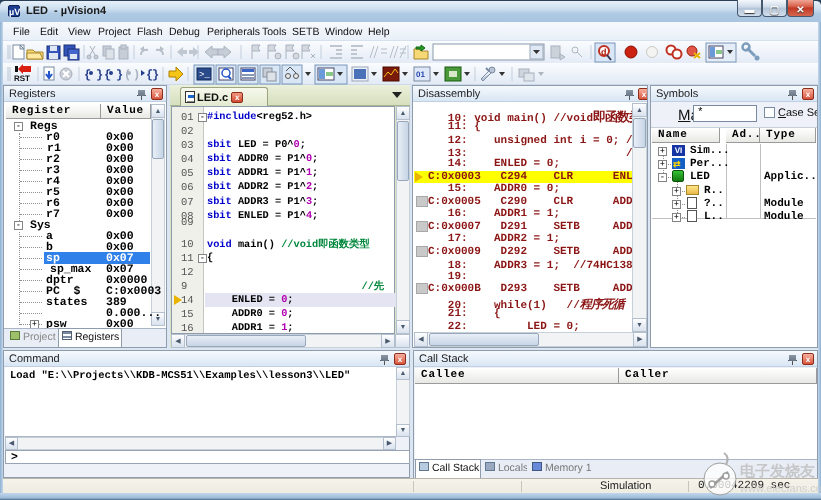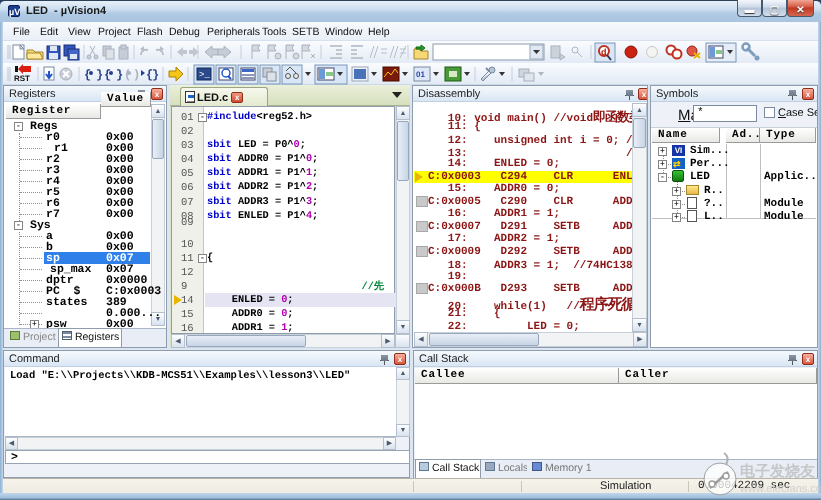--- a/index.html
+++ b/index.html
@@ -332,21 +332,21 @@
       <rect x="524" y="10" width="10" height="8" fill="#e0e5eb"></rect>
     </g>
   <path d="M538 9 l3 4 3 -4 z" fill="#b0b7c2"></path>
 </svg>
 
 <div class="abs" style="left:3px;top:85px;width:815px;height:393px;background:#dce5f2;"></div>
 
 <div class="abs panel" id="registers">
   <div class="caption">Registers<span class="pin" style="left:133px;">⚊</span><span class="closebox" style="left:147px;">x</span></div>
   <div class="colhdr" style="left:2px;top:18px;width:95px;height:15px;">Register</div>
-  <div class="colhdr" style="left:97px;top:6px;width:50px;height:15px;">Value</div>
+  <div class="colhdr" style="left:97px;top:18px;width:50px;height:15px;">Value</div>
 
   <div class="sb" style="left:147px;top:18px;width:14px;height:222px;"></div>
   <div class="sbbtn" style="left:147px;top:18px;width:14px;height:14px;font-size:7px;line-height:13px;">▲</div>
   <div class="sbbtn" style="left:147px;top:226px;width:14px;height:14px;font-size:7px;line-height:13px;">▼</div>
   <div class="sbthumb" style="left:148px;top:33px;width:12px;height:40px;"></div>
 
   <div style="position:absolute;left:15px;top:47px;width:1px;height:88px;border-left:1px dotted #909090;"></div>
   <div style="position:absolute;left:15px;top:146px;width:1px;height:93px;border-left:1px dotted #909090;"></div>
   <div style="position:absolute;left:16px;top:51px;width:22px;height:1px;border-top:1px dotted #909090;"></div>
   <div style="position:absolute;left:16px;top:62px;width:22px;height:1px;border-top:1px dotted #909090;"></div>
@@ -362,21 +362,21 @@
   <div style="position:absolute;left:16px;top:183px;width:22px;height:1px;border-top:1px dotted #909090;"></div>
   <div style="position:absolute;left:16px;top:194px;width:22px;height:1px;border-top:1px dotted #909090;"></div>
   <div style="position:absolute;left:16px;top:205px;width:22px;height:1px;border-top:1px dotted #909090;"></div>
   <div style="position:absolute;left:16px;top:216px;width:22px;height:1px;border-top:1px dotted #909090;"></div>
   <div style="position:absolute;left:16px;top:227px;width:22px;height:1px;border-top:1px dotted #909090;"></div>
   <div style="position:absolute;left:16px;top:238px;width:22px;height:1px;border-top:1px dotted #909090;"></div>
   <div class="pm" style="left:10px;top:36px;">-</div>
     <div class="regrow" style="left:26px;top:34px;">Regs</div>
   <div class="regrow" style="left:42px;top:45px;">r0</div>
     <div class="regrow" style="left:102px;top:45px;">0x00</div>
-  <div class="regrow" style="left:50px;top:56px;">r1</div>
+  <div class="regrow" style="left:43px;top:56px;">r1</div>
     <div class="regrow" style="left:102px;top:56px;">0x00</div>
   <div class="regrow" style="left:42px;top:67px;">r2</div>
     <div class="regrow" style="left:102px;top:67px;">0x00</div>
   <div class="regrow" style="left:42px;top:78px;">r3</div>
     <div class="regrow" style="left:102px;top:78px;">0x00</div>
   <div class="regrow" style="left:42px;top:89px;">r4</div>
     <div class="regrow" style="left:102px;top:89px;">0x00</div>
   <div class="regrow" style="left:42px;top:100px;">r5</div>
     <div class="regrow" style="left:102px;top:100px;">0x00</div>
   <div class="regrow" style="left:42px;top:111px;">r6</div>
@@ -439,20 +439,21 @@
 
     <div style="position:absolute;left:33px;top:186px;width:191px;height:14px;background:#e4e4f2;"></div>
     <div class="arrowY" style="left:2px;top:188px;"></div>
     <div class="cline" style="top:4px;"><span class="kw">#include</span>&lt;reg52.h&gt;</div>
     <div class="cline" style="top:32px;"><span class="kw">sbit</span> LED = P0^<span class="num">0</span>;</div>
     <div class="cline" style="top:46px;"><span class="kw">sbit</span> ADDR0 = P1^<span class="num">0</span>;</div>
     <div class="cline" style="top:60px;"><span class="kw">sbit</span> ADDR1 = P1^<span class="num">1</span>;</div>
     <div class="cline" style="top:74px;"><span class="kw">sbit</span> ADDR2 = P1^<span class="num">2</span>;</div>
     <div class="cline" style="top:89px;"><span class="kw">sbit</span> ADDR3 = P1^<span class="num">3</span>;</div>
     <div class="cline" style="top:103px;"><span class="kw">sbit</span> ENLED = P1^<span class="num">4</span>;</div>
+    <div class="cline" style="top:131px;"><span class="kw">void</span> main() <span class="cmt">//void即函数类型</span></div>
     <div class="cline" style="top:145px;">{</div>
     <div class="cline" style="top:173px;">                         <span class="cmt">//先</span></div>
     <div class="cline" style="top:187px;">    ENLED = <span class="num">0</span>;</div>
     <div class="cline" style="top:201px;">    ADDR0 = <span class="num">0</span>;</div>
     <div class="cline" style="top:215px;">    ADDR1 = <span class="num">1</span>;</div>
   </div>
 
   <div class="sb" style="left:226px;top:21px;width:14px;height:228px;"></div>
   <div class="sbbtn" style="left:226px;top:21px;width:14px;height:14px;font-size:7px;line-height:13px;">▲</div>
   <div class="sbbtn" style="left:226px;top:235px;width:14px;height:14px;font-size:7px;line-height:13px;">▼</div>
@@ -482,21 +483,21 @@
     <div class="dline" style="left:14px;top:105px;">   16:    ADDR1 = 1;</div>
     <div class="dblk" style="top:118px;"></div>
     <div class="dline" style="left:14px;top:118px;">C:0x0007   D291    SETB     ADDR1</div>
     <div class="dline" style="left:14px;top:130px;">   17:    ADDR2 = 1;</div>
     <div class="dblk" style="top:143px;"></div>
     <div class="dline" style="left:14px;top:143px;">C:0x0009   D292    SETB     ADDR2</div>
     <div class="dline" style="left:14px;top:155px;">   18:    ADDR3 = 1;  //74HC138译</div>
     <div class="dline" style="left:14px;top:168px;">   19:</div>
     <div class="dblk" style="top:180px;"></div>
     <div class="dline" style="left:14px;top:180px;">C:0x000B   D293    SETB     ADDR3</div>
-    <div class="dline" style="left:14px;top:193px;">   20:    while(1)   //<span style="font-size:15px;letter-spacing:-1px;">程序死循</span></div>
+    <div class="dline" style="left:14px;top:193px;">   20:    while(1)   //<span style="font-size:12px;letter-spacing:-1px;font-style:italic;">程序死循</span></div>
     <div class="dline" style="left:14px;top:205px;">   21:    {</div>
     <div class="dline" style="left:14px;top:218px;">   22:         LED = 0;</div>
 
     </div>
   <div class="arrowY" style="left:2px;top:86px;"></div>
 
   <div class="sb" style="left:219px;top:17px;width:15px;height:229px;"></div>
   <div class="sbbtn" style="left:219px;top:17px;width:15px;height:14px;font-size:7px;line-height:13px;">▲</div>
   <div class="sbbtn" style="left:219px;top:232px;width:15px;height:14px;font-size:7px;line-height:13px;">▼</div>
   <div class="sbthumb" style="left:220px;top:32px;width:13px;height:30px;"></div>

